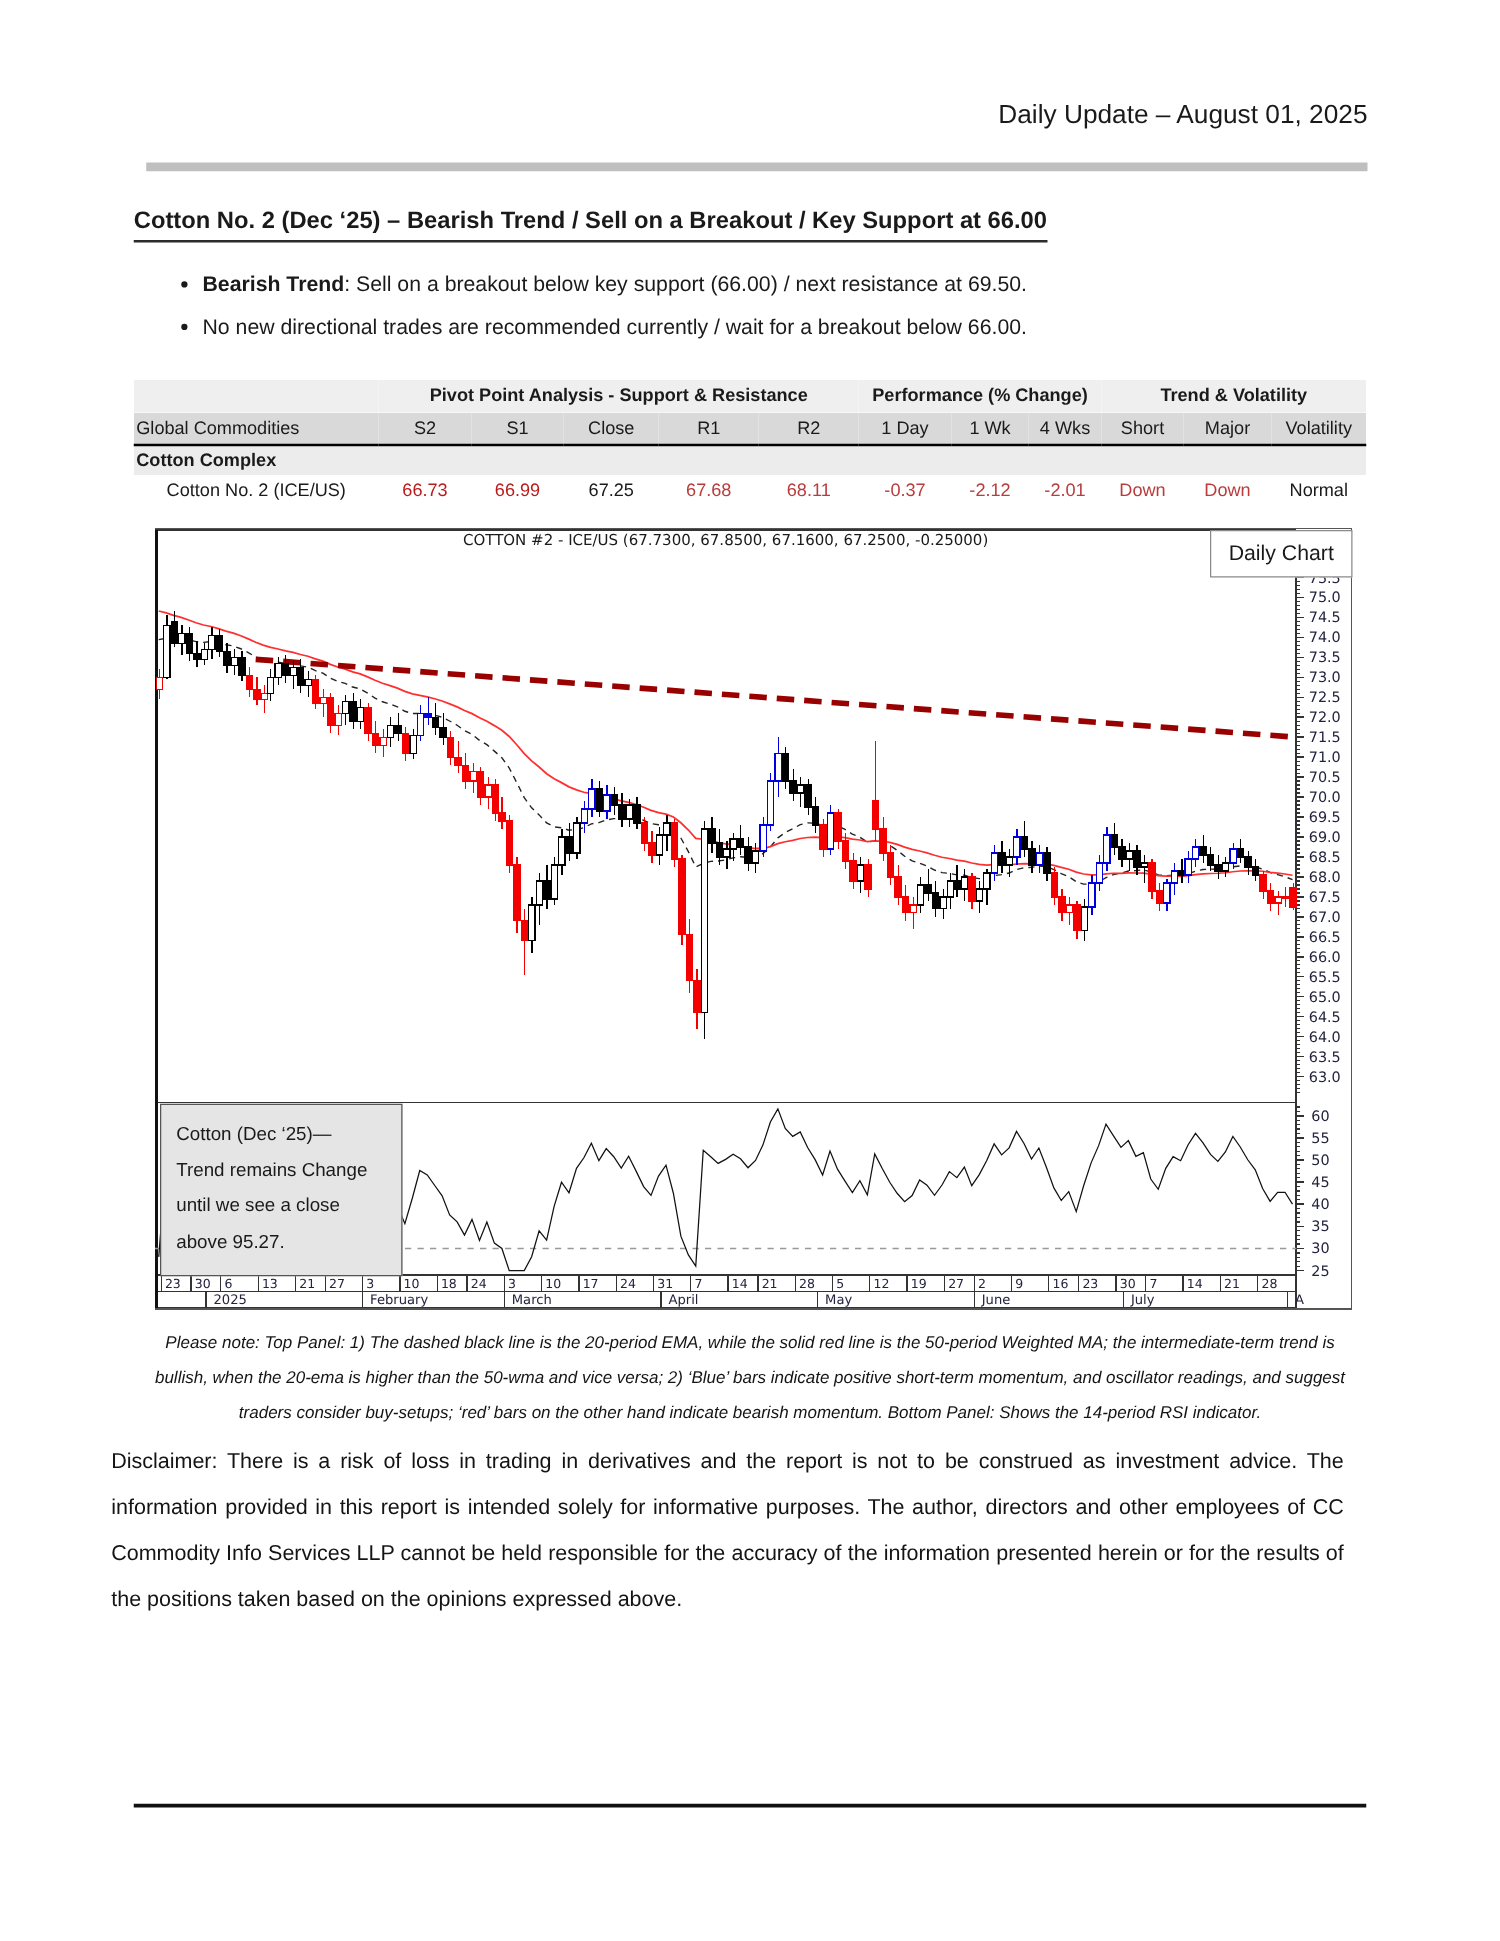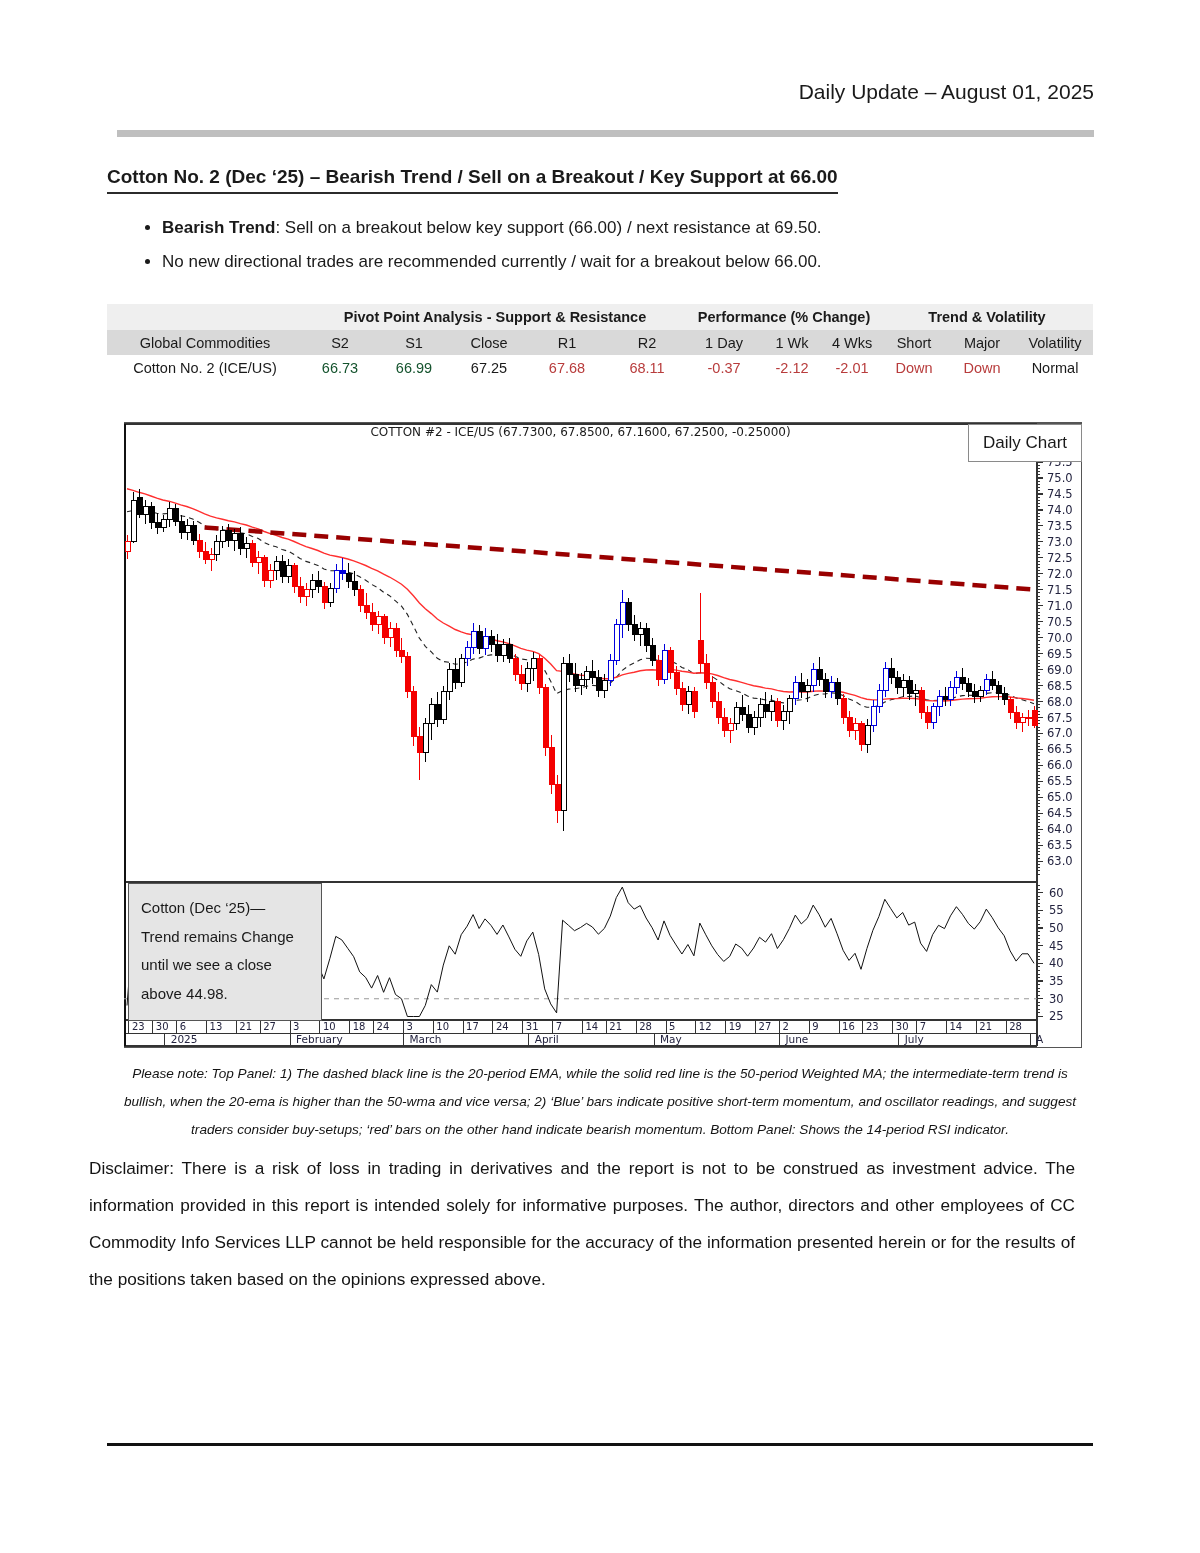--- a/index.html
+++ b/index.html
@@ -11,25 +11,25 @@
          border-bottom:2px solid #2b2b2b;padding-bottom:4px;}
   .bullets{position:absolute;top:218px;left:140px;width:900px;margin:0;padding:0 0 0 22px;}
   .bullets li{font-size:17px;margin-bottom:14px;}
   .bullets .lead{font-weight:bold;}
   
   table.pv{position:absolute;top:304px;left:107px;width:986px;border-collapse:collapse;
            font-size:14.5px;table-layout:fixed;}
   table.pv td{padding:0 2px;height:24px;white-space:nowrap;overflow:hidden;}
   tr.ghead td{background:#efefef;font-weight:bold;text-align:center;height:26px;margin-top:37px;}
   tr.chead td{background:#d9d9d9;text-align:center;height:25px;}
-  tr.chead td.first{text-align:center;}
+  tr.chead td.first{text-align:left;}
   tr.sect td{background:#ececec;font-weight:bold;text-align:left;height:23px;border-top:2.6px solid #000;}
   tr.datarow td{background:#fff;text-align:center;height:26px;}
   tr.datarow td.first{text-align:center;}
-  .g{color:#14532d;} .r{color:#b83c3c;} .k{color:#1a1a1a;}
+  .g{color:#b91c1c;} .r{color:#b83c3c;} .k{color:#1a1a1a;}
   
   .chart{position:absolute;left:124px;top:422px;width:958px;height:626px;background:#fff;}
   .chart svg{position:absolute;left:0;top:0;z-index:2;}
   .wmark{position:absolute;left:300px;top:38px;z-index:1;display:flex;align-items:flex-end;opacity:.85;}
   .wm-logo{position:relative;width:72px;height:76px;flex:none;}
   .wm-r1{position:absolute;left:2px;top:0;width:36px;height:60px;background:#cf5f77;border-radius:3px;transform:rotate(-2deg);}
   .wm-r2{position:absolute;left:28px;top:14px;width:38px;height:62px;background:#f2a63e;border-radius:3px;}
   .wm-text{font-size:31px;font-weight:bold;letter-spacing:-.5px;line-height:66px;white-space:nowrap;}
   .wm-t1{color:#a3a0bd;} .wm-t2{color:#f2a63e;}
   .badge{position:absolute;right:0px;top:2px;z-index:4;width:112px;height:36px;background:#fff;
@@ -82,20 +82,23 @@
     <td>S1</td>
     <td>Close</td>
     <td>R1</td>
     <td>R2</td>
     <td>1 Day</td>
     <td>1 Wk</td>
     <td>4 Wks</td>
     <td>Short</td>
     <td>Major</td>
     <td>Volatility</td>
+  </tr>
+  <tr class="sect">
+    <td colspan="12">Cotton Complex</td>
   </tr>
   <tr class="datarow">
     <td class="first k">Cotton No. 2 (ICE/US)</td>
     <td class="g">66.73</td>
     <td class="g">66.99</td>
     <td class="k">67.25</td>
     <td class="r">67.68</td>
     <td class="r">68.11</td>
     <td class="r">-0.37</td>
     <td class="r">-2.12</td>
@@ -759,19 +762,19 @@
       <text x="912.0163398692811" y="621" font-size="10.5" text-anchor="start" fill="#23233f" font-family="&quot;DejaVu Sans&quot;, sans-serif">A</text>
       <text x="456.5" y="14" font-size="12" text-anchor="middle" fill="#1a1a1a" font-family="&quot;DejaVu Sans&quot;, sans-serif">COTTON #2 - ICE/US (67.7300, 67.8500, 67.1600, 67.2500, -0.25000)</text>
     </svg>
 
   <div class="badge">Daily Chart</div>
 
   <div class="anno">
     <div>Cotton (Dec  ‘25)—</div>
     <div>Trend remains Change</div>
     <div>until we see a close</div>
-    <div>above 44.98.</div>
+    <div>above 95.27.</div>
   </div>
 </div>
 
 <div class="note">Please note: Top Panel: 1) The dashed black line is the 20-period EMA, while the solid red line is the 50-period Weighted MA; the intermediate-term trend is bullish, when the 20-ema is higher than the 50-wma and vice versa; 2) ‘Blue’ bars indicate positive short-term momentum, and oscillator readings, and suggest traders consider buy-setups; ‘red’ bars on the other hand indicate bearish momentum. Bottom Panel: Shows the 14-period RSI indicator.</div>
 <div class="disc">Disclaimer: There is a risk of loss in trading in derivatives and the report is not to be construed as investment advice. The information provided in this report is intended solely for informative purposes. The author, directors and other employees of CC Commodity Info Services LLP cannot be held responsible for the accuracy of the information presented herein or for the results of the positions taken based on the opinions expressed above.</div>
 <div class="botrule"></div>
 
 </body></html>

